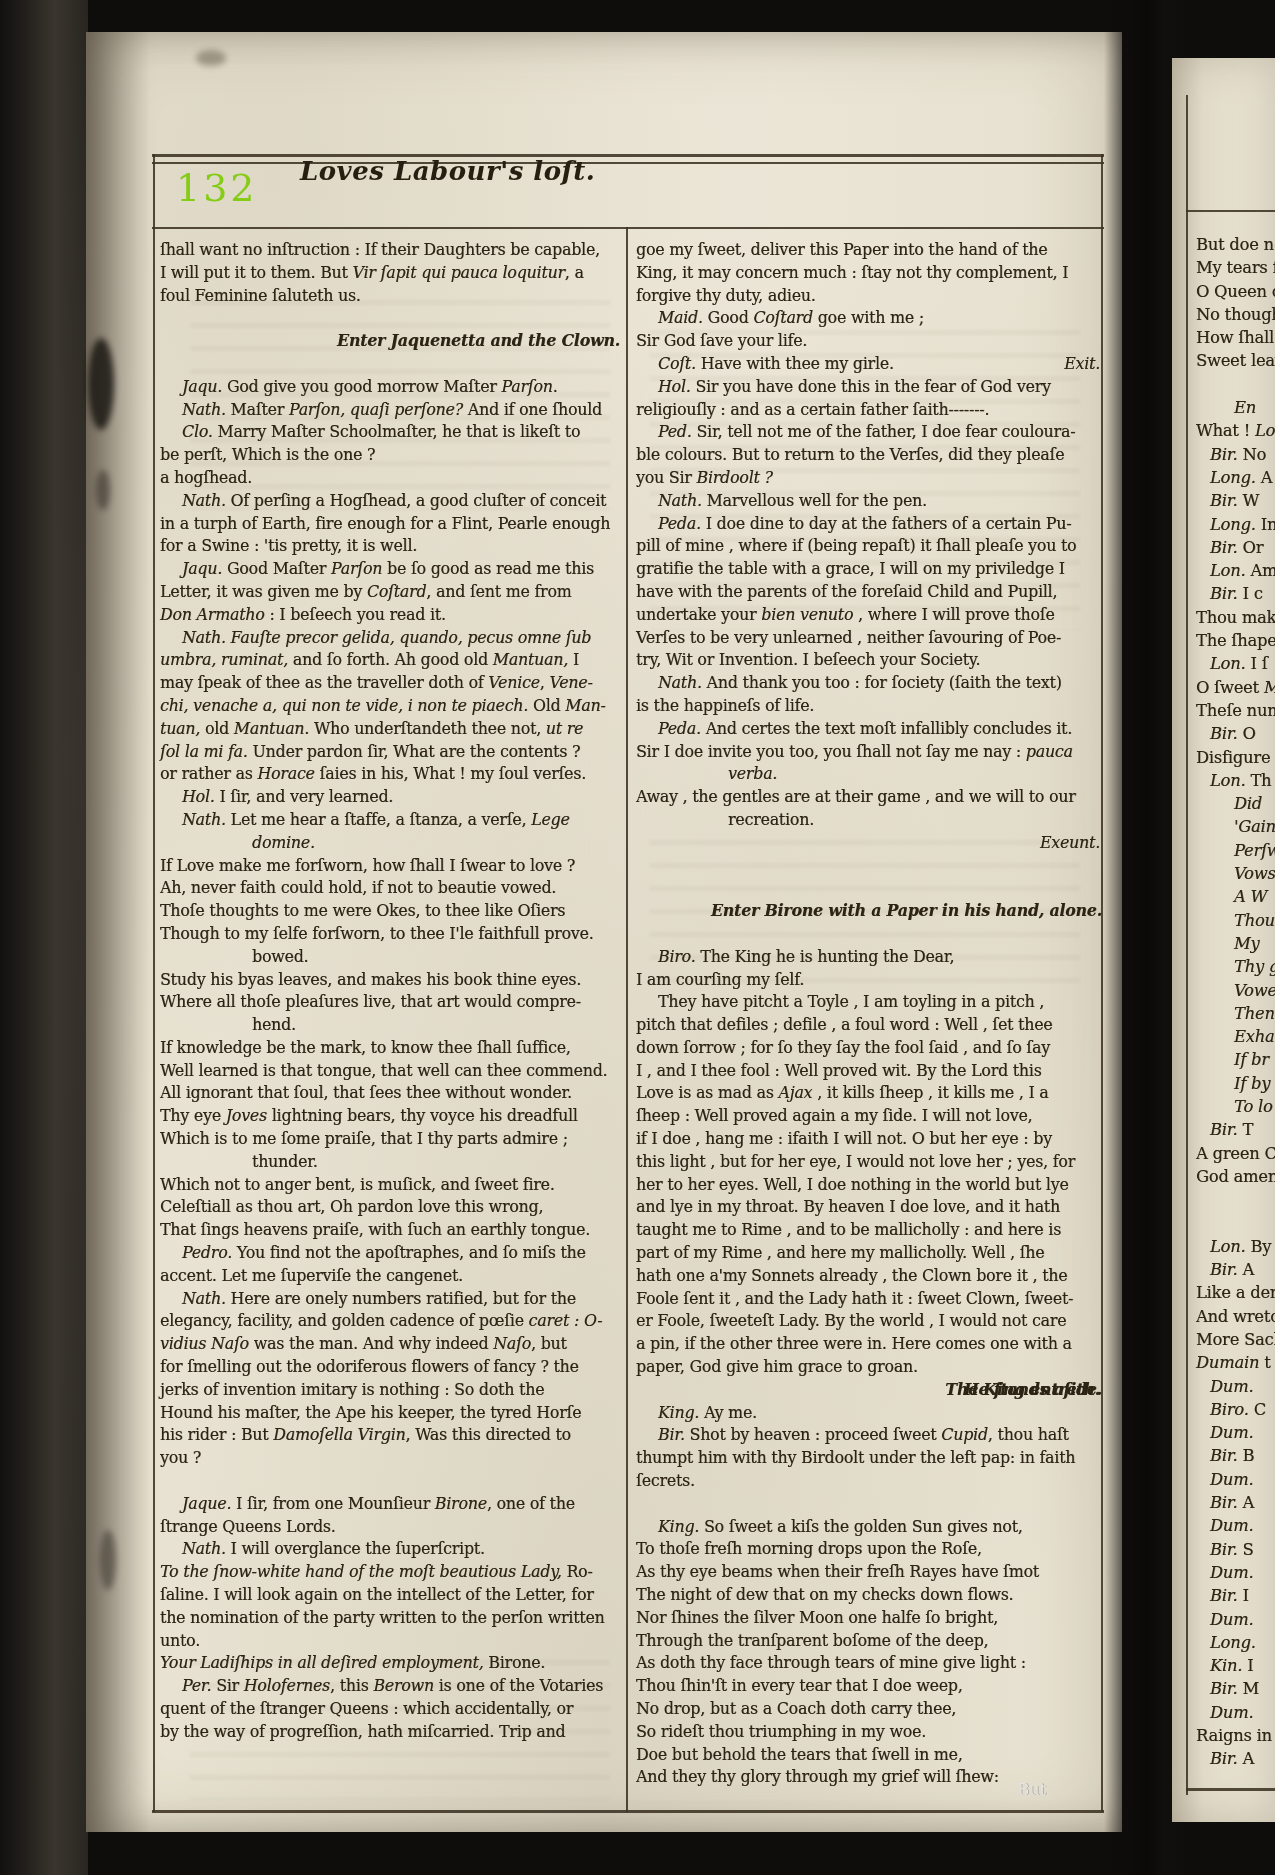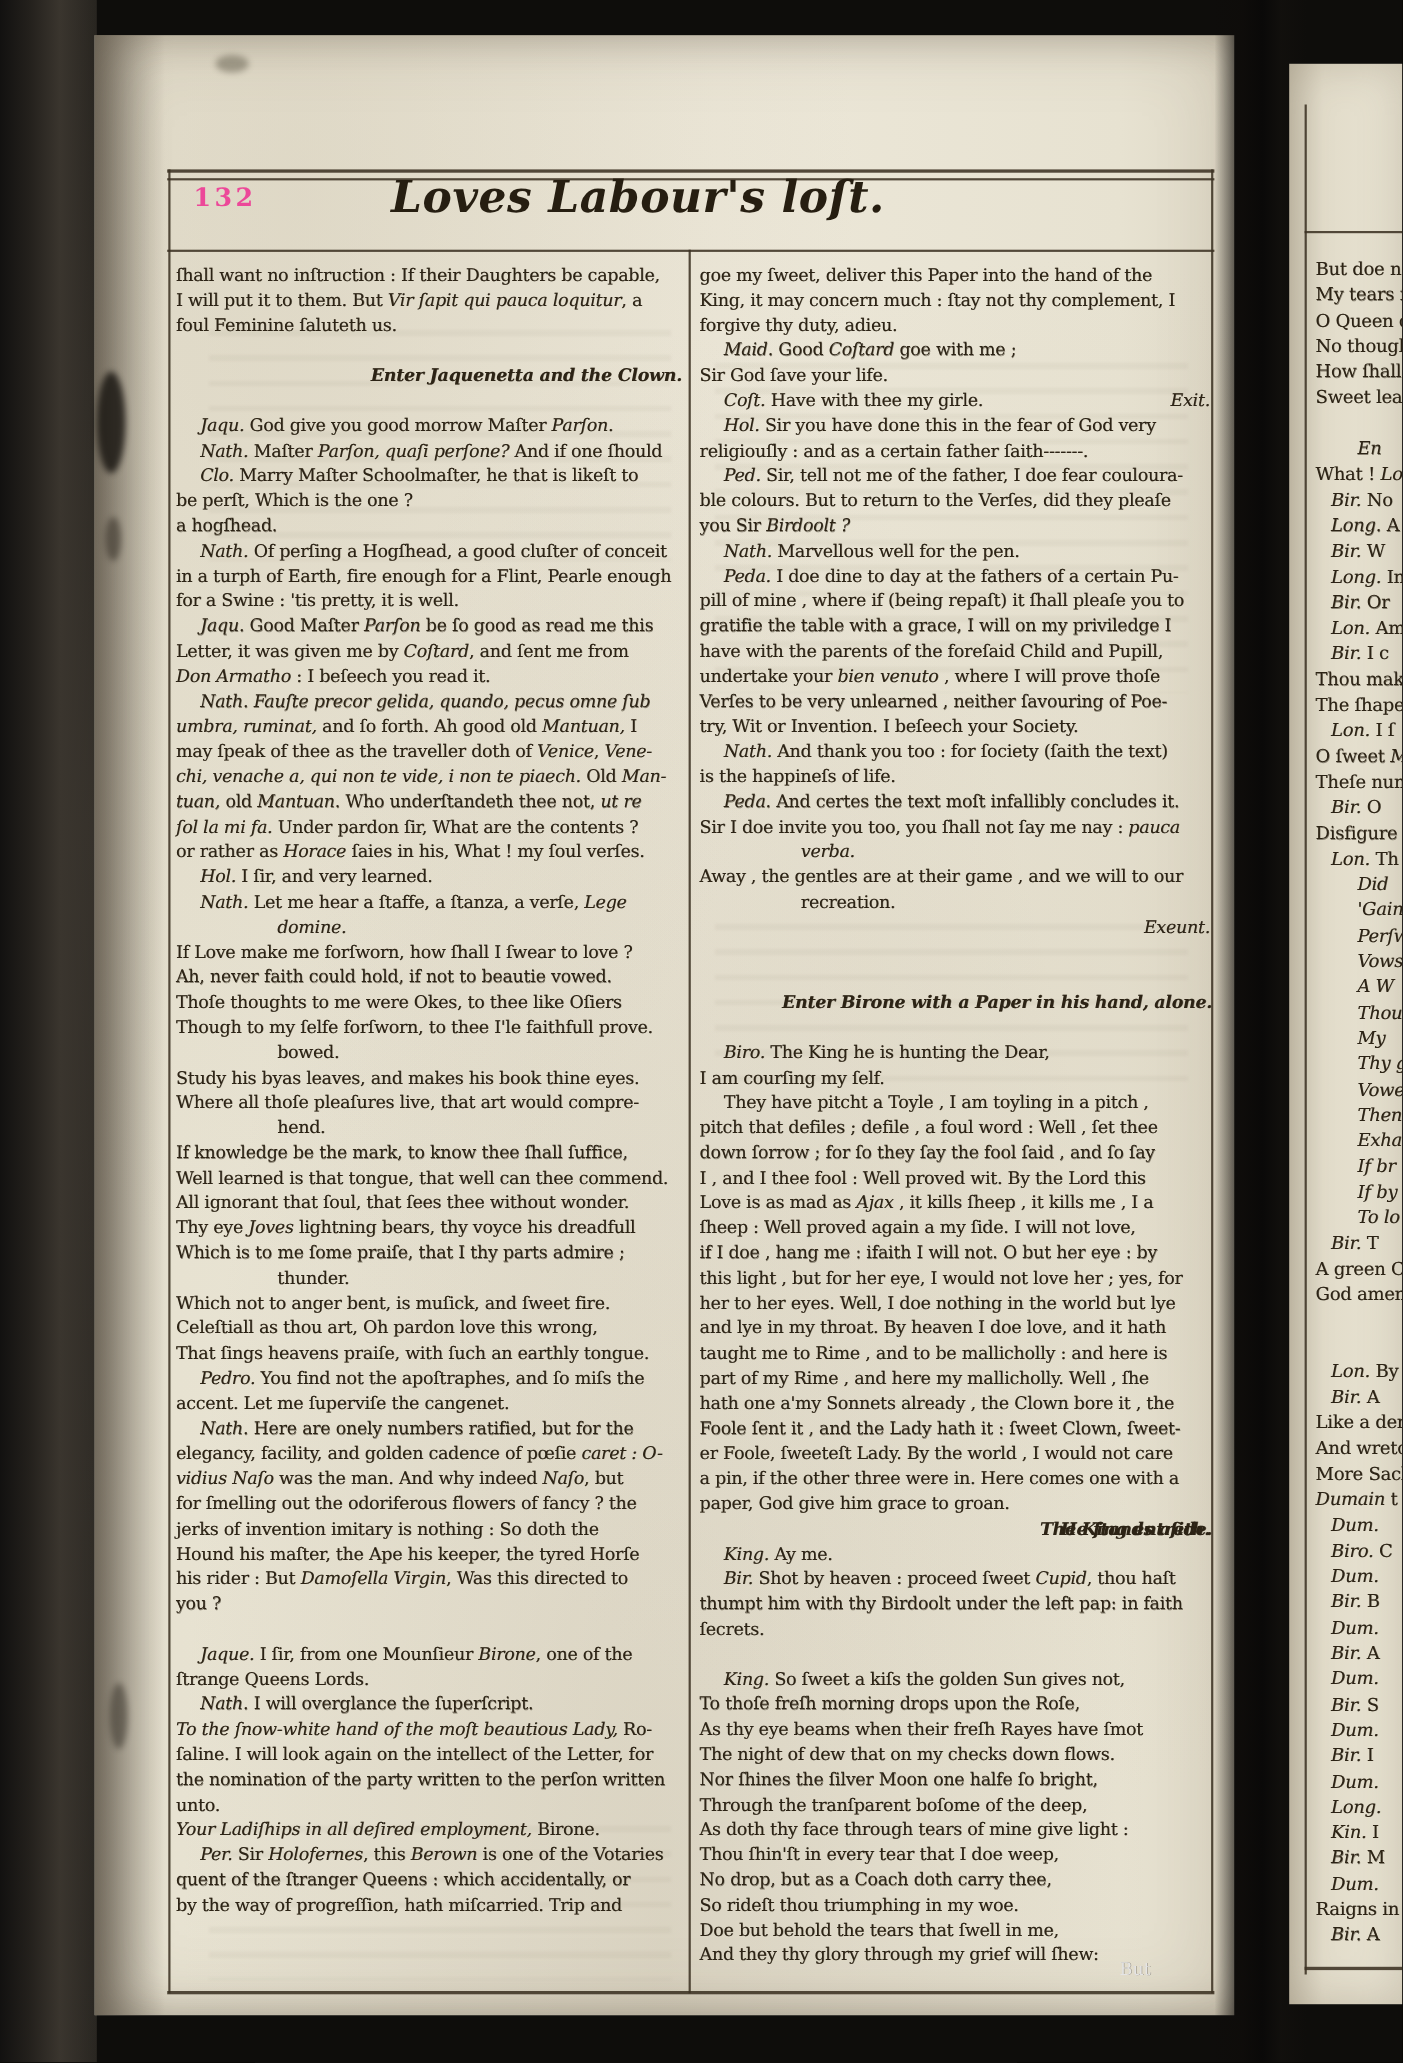--- a/index.html
+++ b/index.html
@@ -36,24 +36,24 @@
   
   .ghost{position:absolute;filter:blur(1.6px);opacity:.55;z-index:2;
      background:repeating-linear-gradient(180deg,rgba(122,111,92,.12) 0 5px,rgba(122,111,92,0) 5px 23px);}
   .g1{left:190px;top:300px;width:420px;height:210px;}
   .g2{left:650px;top:330px;width:430px;height:300px;}
   .g3{left:650px;top:840px;width:430px;height:160px;}
   .g4{left:190px;top:1660px;width:420px;height:140px;}
   
   .rule{position:absolute;background:#3c3223;opacity:.88;z-index:6;}
   
-  .pageno{position:absolute;left:176px;top:166px;font-size:23px;font-weight:bold;
-     letter-spacing:3px;color:#ec4899;z-index:7;}
-  .runtitle{position:absolute;left:300px;top:156px;width:560px;text-align:center;
-     font-style:italic;font-weight:bold;font-size:40px;letter-spacing:.5px;color:#261e11;z-index:7;}
+  .pageno{position:absolute;left:176px;top:166px;font-size:38px;font-weight:normal;
+     letter-spacing:3px;color:#84cc16;z-index:7;}
+  .runtitle{position:absolute;left:300px;top:156px;width:560px;text-align:left;
+     font-style:italic;font-weight:bold;font-size:26px;letter-spacing:.5px;color:#261e11;z-index:7;}
   
   .col{position:absolute;z-index:7;font-size:15.8px;line-height:22.8px;color:#2c2315;
      letter-spacing:-.2px;text-shadow:.4px .2px 0 rgba(44,35,21,.5);}
   .col-left{left:160px;top:239px;width:460px;}
   .col-right{left:636px;top:239px;width:466px;}
   .col-next{left:1196px;top:233px;width:120px;line-height:23.3px;font-size:16.3px;}
   .col-next .tl{height:23.3px;}
   .tl{position:relative;height:22.8px;white-space:nowrap;}
   .tl.i1{padding-left:22px;}
   .tl.i2{padding-left:92px;}

